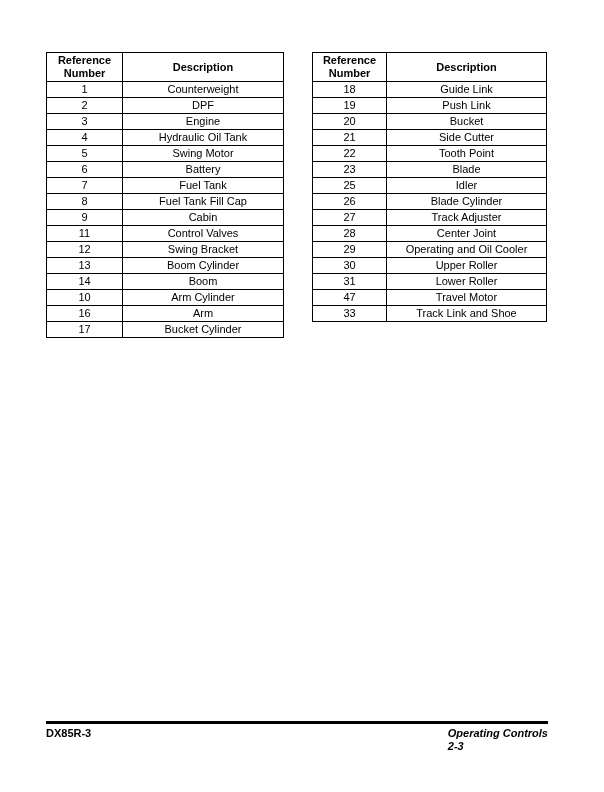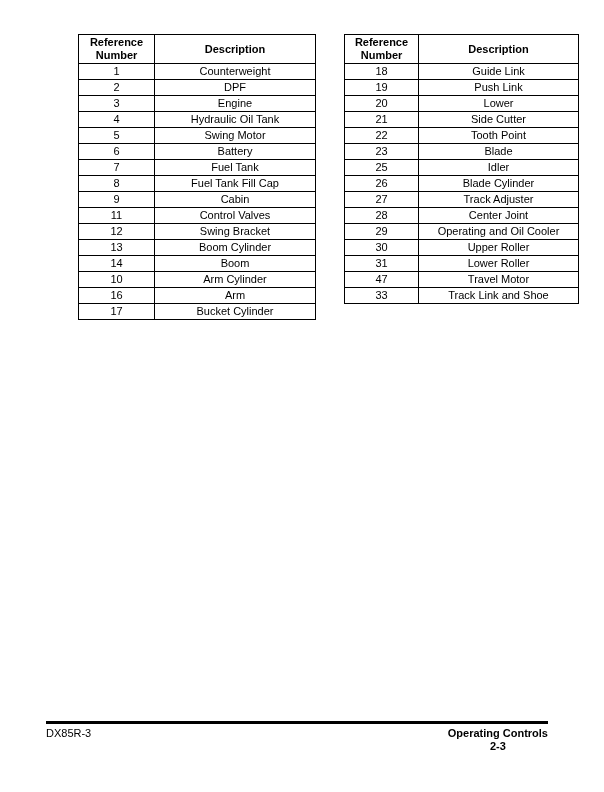--- a/index.html
+++ b/index.html
@@ -11,26 +11,25 @@
     position: relative;
     width: 604px;
     height: 792px;
     background: #ffffff;
     font-family: "Liberation Sans", sans-serif;
     color: #000000;
     overflow: hidden;
   }
   table.parts-table {
     position: absolute;
-    top: 34px;
+    top: 52px;
     border-collapse: collapse;
     table-layout: fixed;
     font-size: 11px;
     color: #000000;
-    margin-left: 32px;
   }
   table.parts-table.left  { left: 46px;  width: 237px; }
   table.parts-table.right { left: 312px; width: 234px; }
   .parts-table th, .parts-table td {
     border: 1px solid #000000;
     padding: 0 2px;
     text-align: center;
     vertical-align: middle;
     overflow: hidden;
     white-space: nowrap;
@@ -53,31 +52,32 @@
     top: 721px;
     width: 502px;
     height: 3px;
     background: #000000;
   }
   .footer-left {
     position: absolute;
     left: 46px;
     top: 727px;
     font-size: 11px;
-    font-weight: normal;
+    font-weight: bold;
     line-height: 13px;
   }
   .footer-right {
     position: absolute;
     right: 56px;
     top: 727px;
     font-size: 11px;
     font-weight: bold;
     line-height: 13px;
-    text-align: center;
+    text-align: left;
+    font-style: italic;
   }
 </style>
 </head>
 <body>
 
 <div class="page">
 
   <table class="parts-table left">
     <colgroup>
       <col style="width:76px">
@@ -172,21 +172,21 @@
         <tr>
           <td>18</td>
           <td>Guide Link</td>
         </tr>
         <tr>
           <td>19</td>
           <td>Push Link</td>
         </tr>
         <tr>
           <td>20</td>
-          <td>Lower</td>
+          <td>Bucket</td>
         </tr>
         <tr>
           <td>21</td>
           <td>Side Cutter</td>
         </tr>
         <tr>
           <td>22</td>
           <td>Tooth Point</td>
         </tr>
         <tr>

